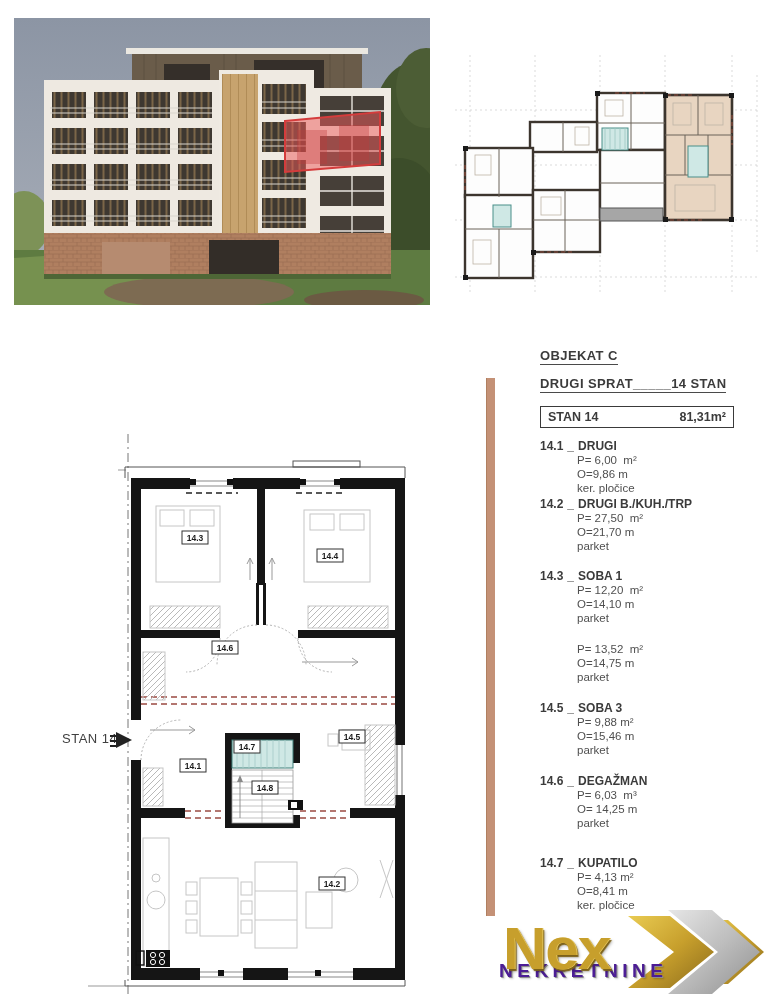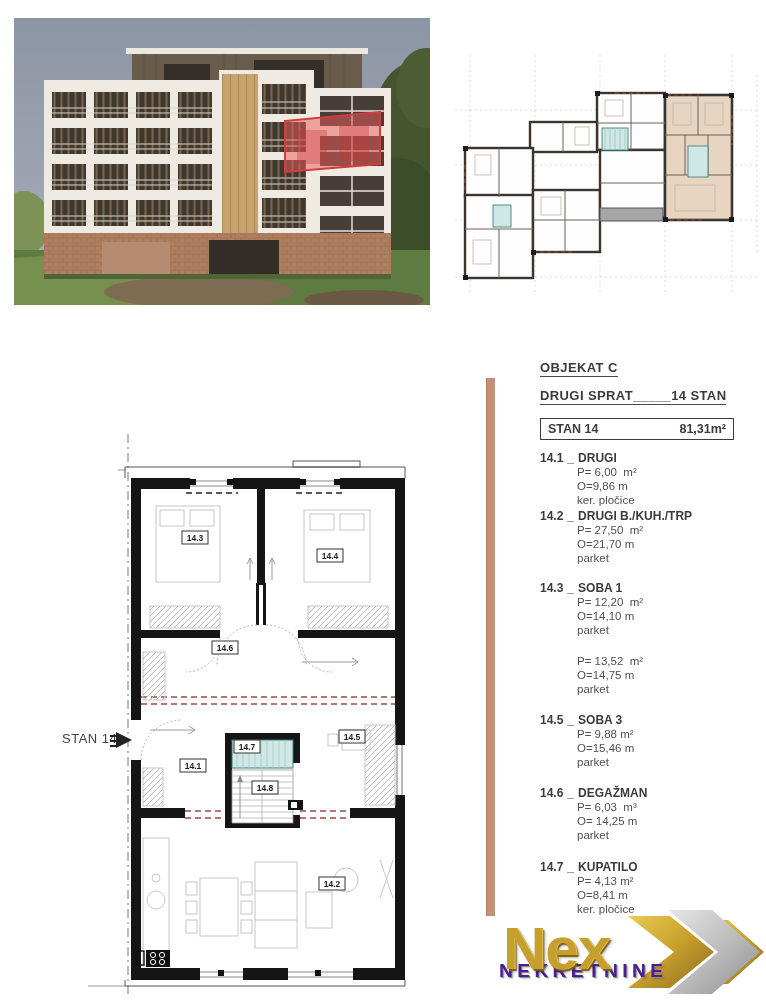--- a/index.html
+++ b/index.html
@@ -3,21 +3,21 @@
 <meta charset="utf-8">
 <style>
   html,body{margin:0;padding:0;}
   body{
     width:766px;height:1000px;position:relative;background:#ffffff;
     font-family:"Liberation Sans", sans-serif;color:#3b3b3b;overflow:hidden;
   }
   .abs{position:absolute;}
 
   
-  #panel{left:540px;top:358px;width:226px;}
+  #panel{left:540px;top:346px;width:226px;}
   .p-title{
     font-size:13px;font-weight:bold;letter-spacing:.4px;color:#3b3b3b;
     border-bottom:1.6px solid #4a4a4a;display:inline-block;padding-bottom:1px;
   }
   #objectTitle{margin-bottom:9px;}
   #floorTitle{margin-bottom:13px;}
   .block{display:block;}
   .unit-box{
     width:178px;border:1.6px solid #3a3a3a;display:flex;justify-content:space-between;
     padding:3px 7px;font-weight:bold;font-size:12.5px;margin-bottom:11px;background:#fff;
@@ -543,21 +543,21 @@
 
   <div class="room" style="margin-bottom:17px;">
     <div class="room-h"><span>14.5</span><span class="sep">_</span><span>SOBA 3</span></div>
     <div class="room-d">
       <div>P= 9,88 m²</div>
       <div>O=15,46 m</div>
       <div>parket</div>
     </div>
   </div>
 
-  <div class="room" style="margin-bottom:18px;">
+  <div class="room" style="margin-bottom:26px;">
     <div class="room-h"><span>14.6</span><span class="sep">_</span><span>DEGAŽMAN</span></div>
     <div class="room-d">
       <div>P= 6,03  m³</div>
       <div>O= 14,25 m</div>
       <div>parket</div>
     </div>
   </div>
 
   <div class="room">
     <div class="room-h"><span>14.7</span><span class="sep">_</span><span>KUPATILO</span></div>

